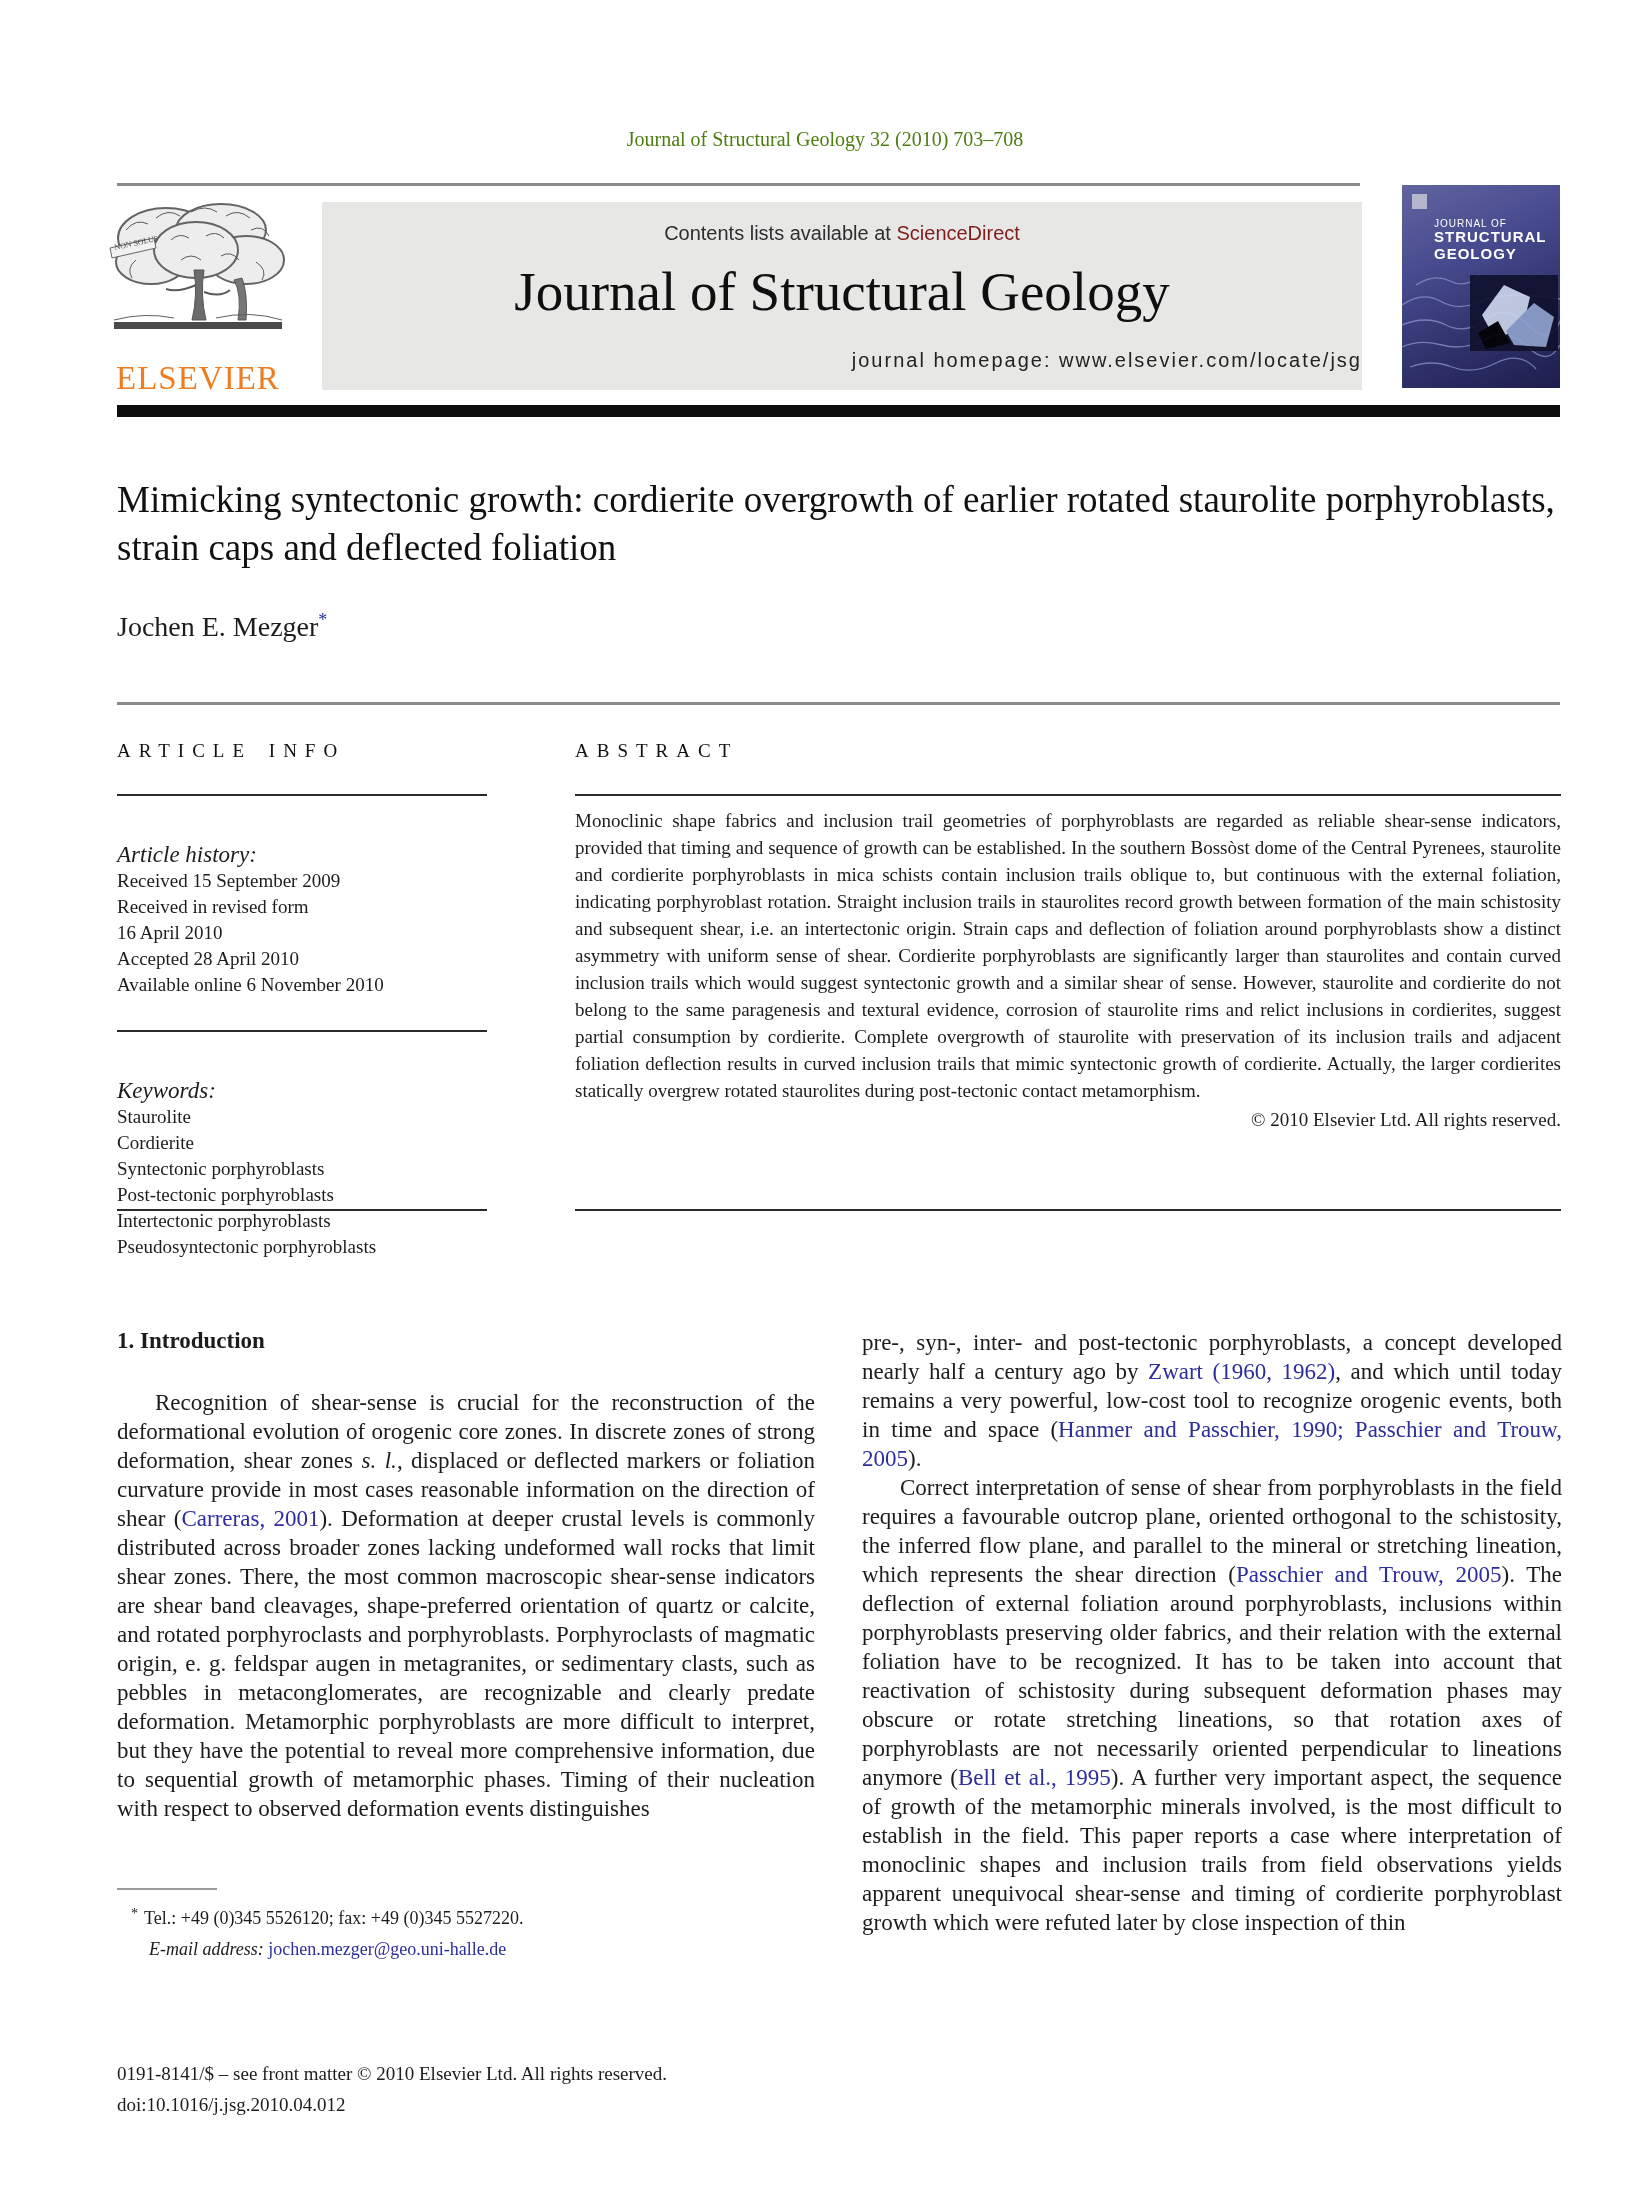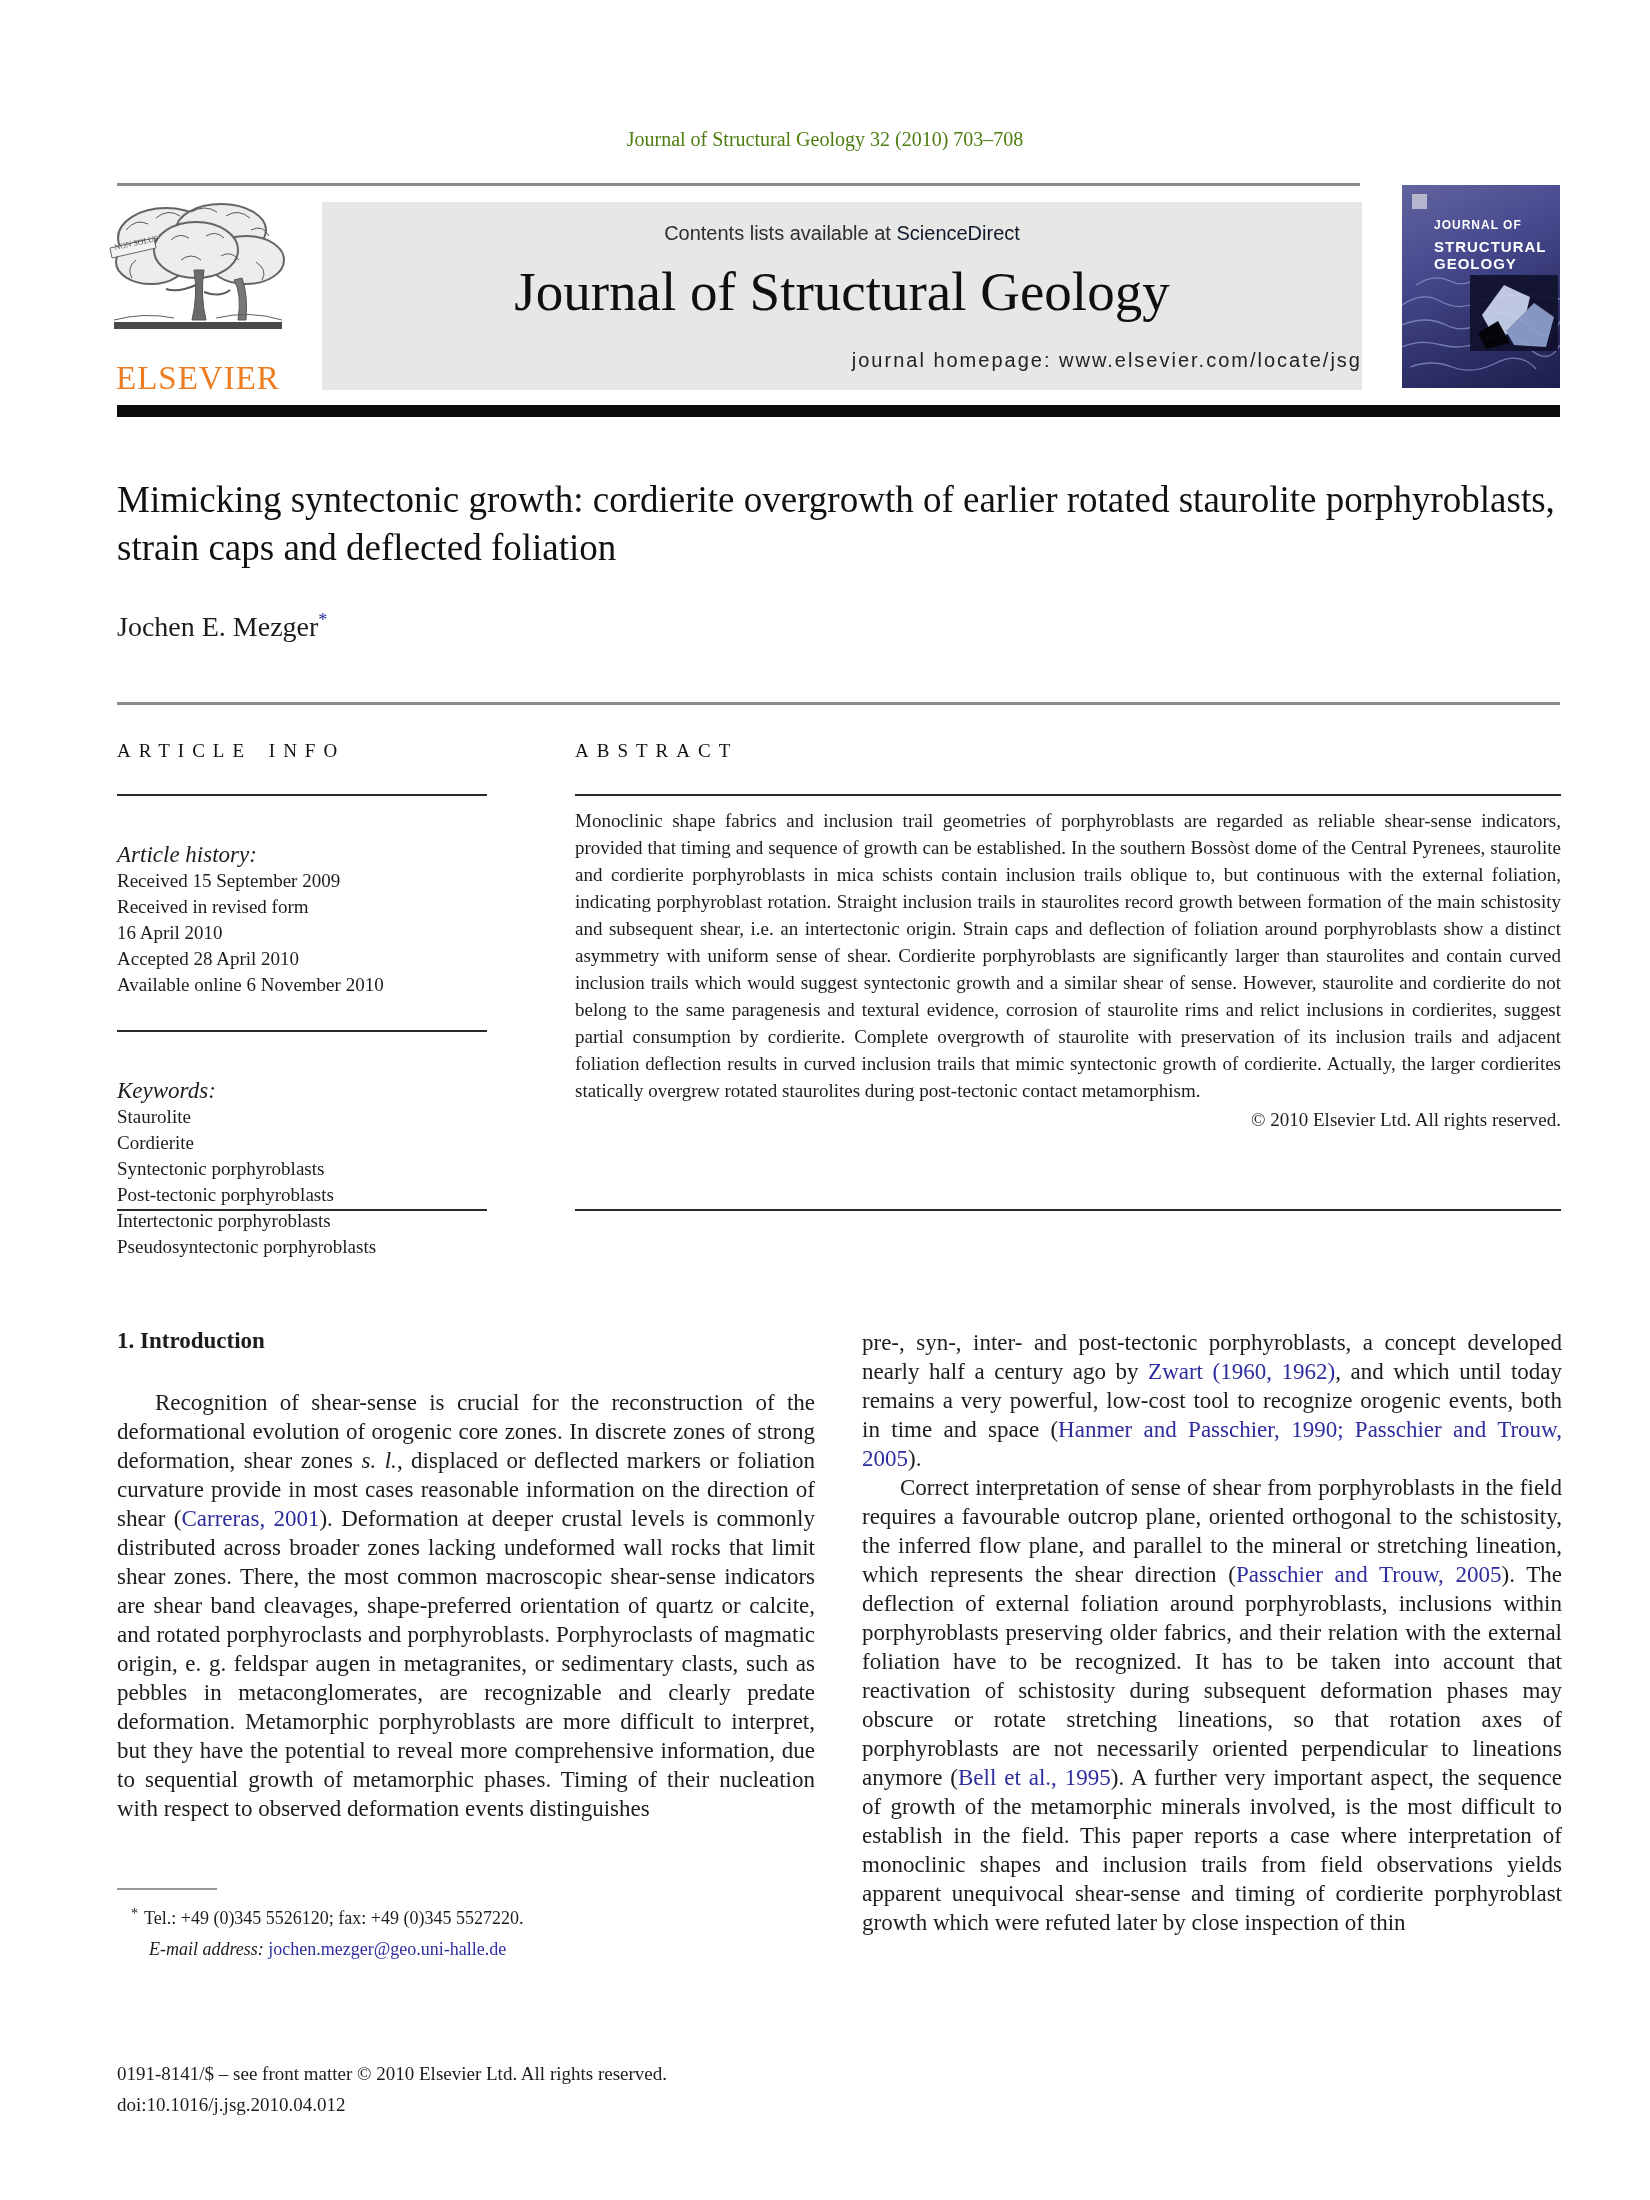--- a/index.html
+++ b/index.html
@@ -18,28 +18,28 @@
   .rule-bottom-left{position:absolute;top:1209px;left:117px;width:370px;height:2px;background:#2a2a2a;}
   .rule-bottom-right{position:absolute;top:1209px;left:575px;width:986px;height:2px;background:#2a2a2a;}
 
   
   .elsevier-block{position:absolute;left:88px;top:200px;width:222px;height:190px;}
   .elsevier-word{position:absolute;left:28px;top:160px;font-size:33px;letter-spacing:1px;
                  color:#ee7d21;font-family:"Liberation Serif",serif;}
   .header-box{position:absolute;left:322px;top:202px;width:1040px;height:188px;background:#e7e7e5;}
   .contents-line{position:absolute;top:20px;width:100%;text-align:center;
                  font-family:"Liberation Sans",sans-serif;font-size:20px;color:#2e2e2e;}
-  .sciencedirect{color:#0f172a;}
+  .sciencedirect{color:#7f1d1d;}
   .jname{position:absolute;top:58px;width:100%;text-align:center;font-size:55px;color:#0f0f0f;}
   .homepage-line{position:absolute;bottom:18px;width:100%;text-align:right;
                  font-family:"Liberation Sans",sans-serif;font-size:20px;letter-spacing:2px;color:#222;}
   .cover{position:absolute;left:1402px;top:185px;width:158px;height:203px;
          background:linear-gradient(155deg,#62649f 0%,#474a8e 35%,#2e3068 70%,#1d1e4c 100%);}
   .cover-text{position:absolute;left:32px;top:34px;color:#fff;font-family:"Liberation Sans",sans-serif;line-height:1;}
-  .cover-l1{font-size:12px;font-weight:bold;letter-spacing:1px;margin-bottom:8px;}
+  .cover-l1{font-size:10px;font-weight:normal;letter-spacing:1px;margin-bottom:0;}
   .cover-l2,.cover-l3{font-size:15px;font-weight:bold;letter-spacing:1px;margin-bottom:2px;}
   .cover-logo{position:absolute;left:10px;top:9px;width:15px;height:15px;background:#c6c6d6;opacity:.85;}
 
   
   .title{position:absolute;left:117px;top:476px;width:1446px;font-size:37px;line-height:48px;color:#111;}
   .author{position:absolute;left:117px;top:610px;font-size:28px;}
   .author sup{color:#2d2d9e;font-size:18px;}
   .affiliation{position:absolute;left:117px;top:657px;font-size:18px;font-style:italic;color:#1c1c1c;}
 
   

